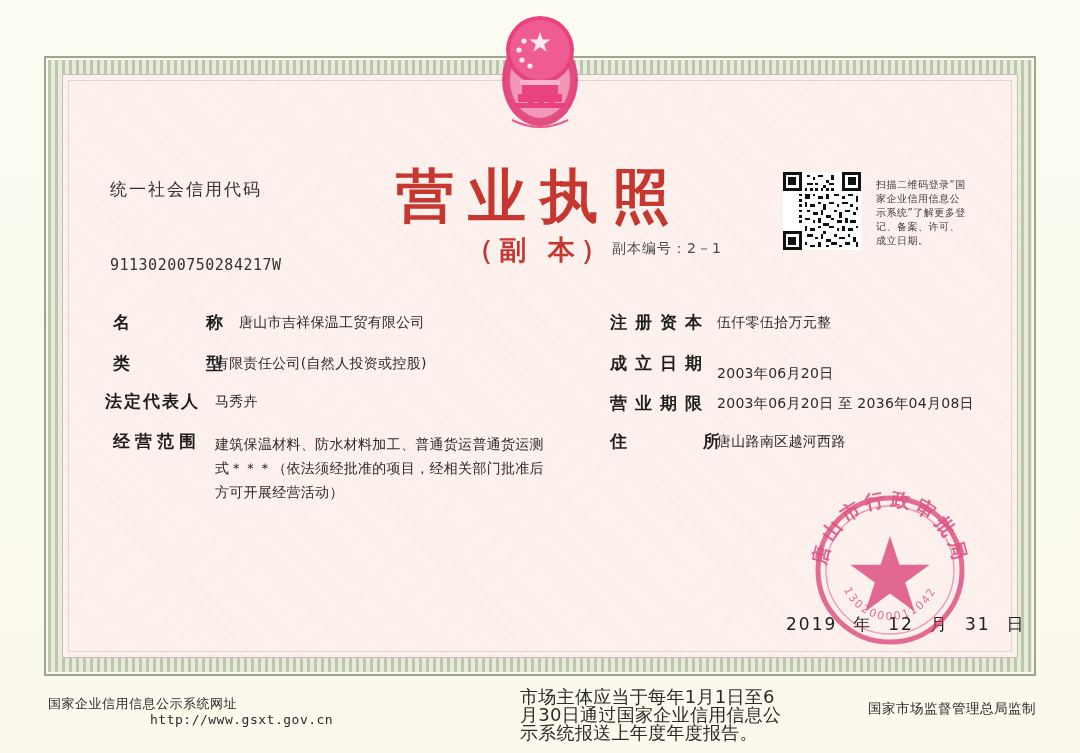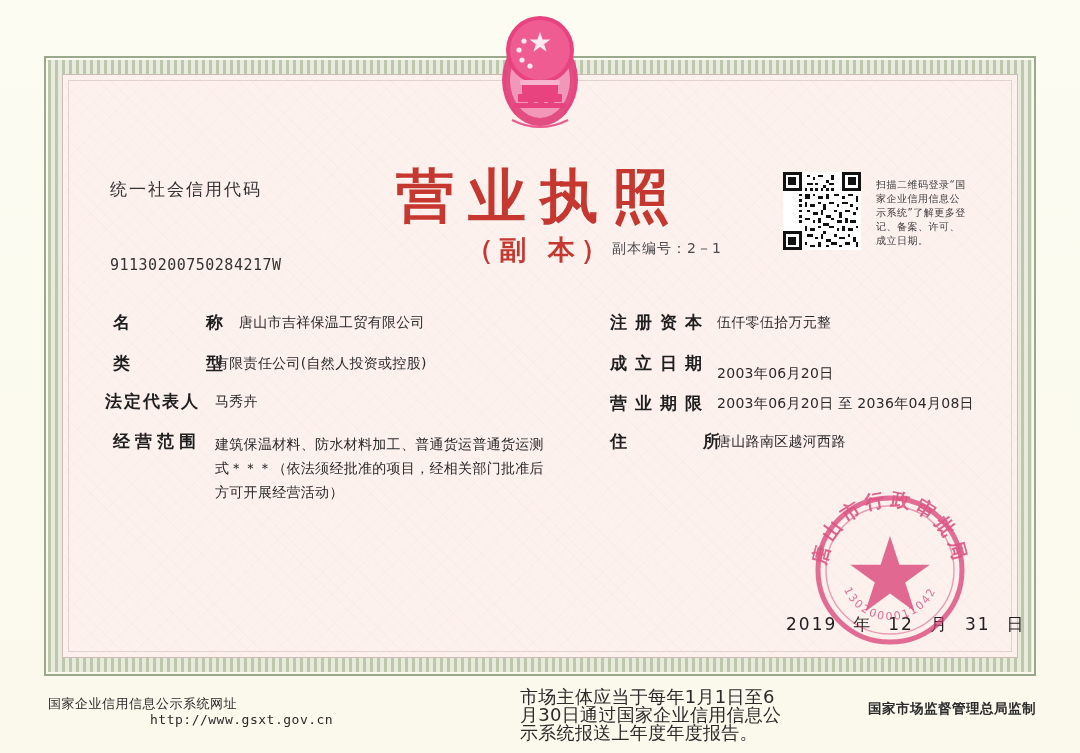--- a/index.html
+++ b/index.html
@@ -254,21 +254,20 @@
     line-height: 18px;
     color: #2a2a2a;
     letter-spacing: .3px;
   }
   .footer-right {
     position: absolute;
     right: 44px; top: 700px;
     font-size: 13.5px;
     color: #2a2a2a;
     letter-spacing: .5px;
-    font-weight: bold;
   }
 </style>
 </head>
 <body>
 
 <div class="page">
 
   <div class="border-outer"></div>
   <div class="border-guilloche"></div>
   <div class="border-inner-fill"></div>

